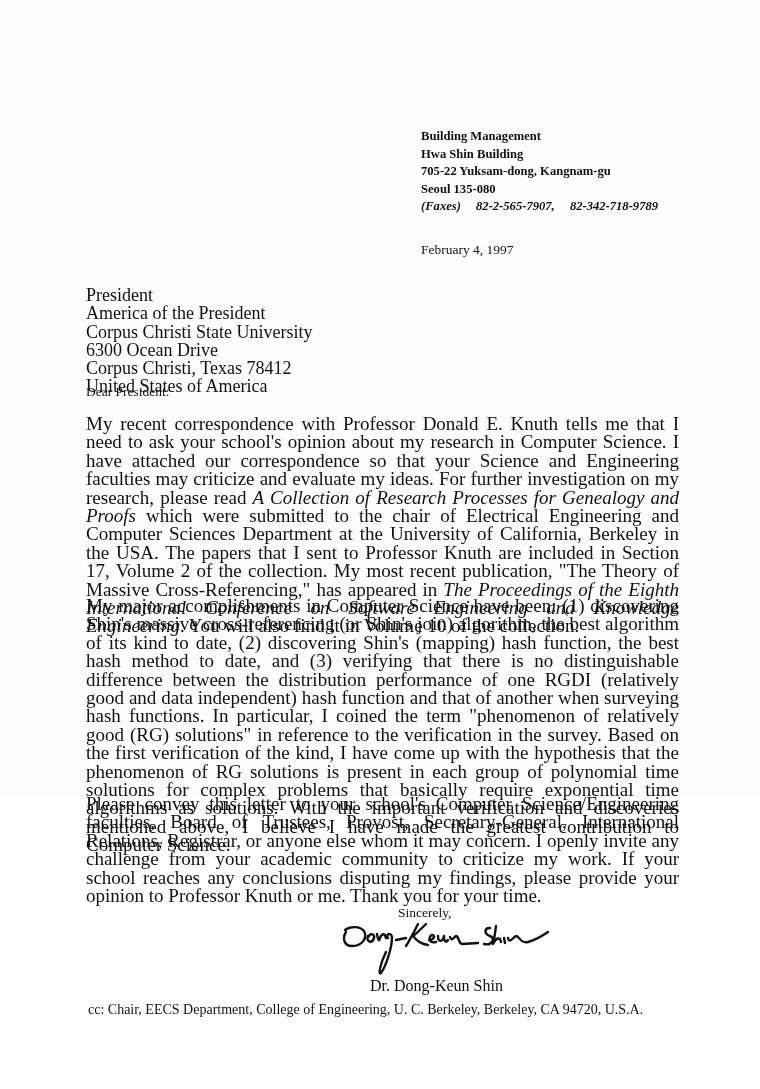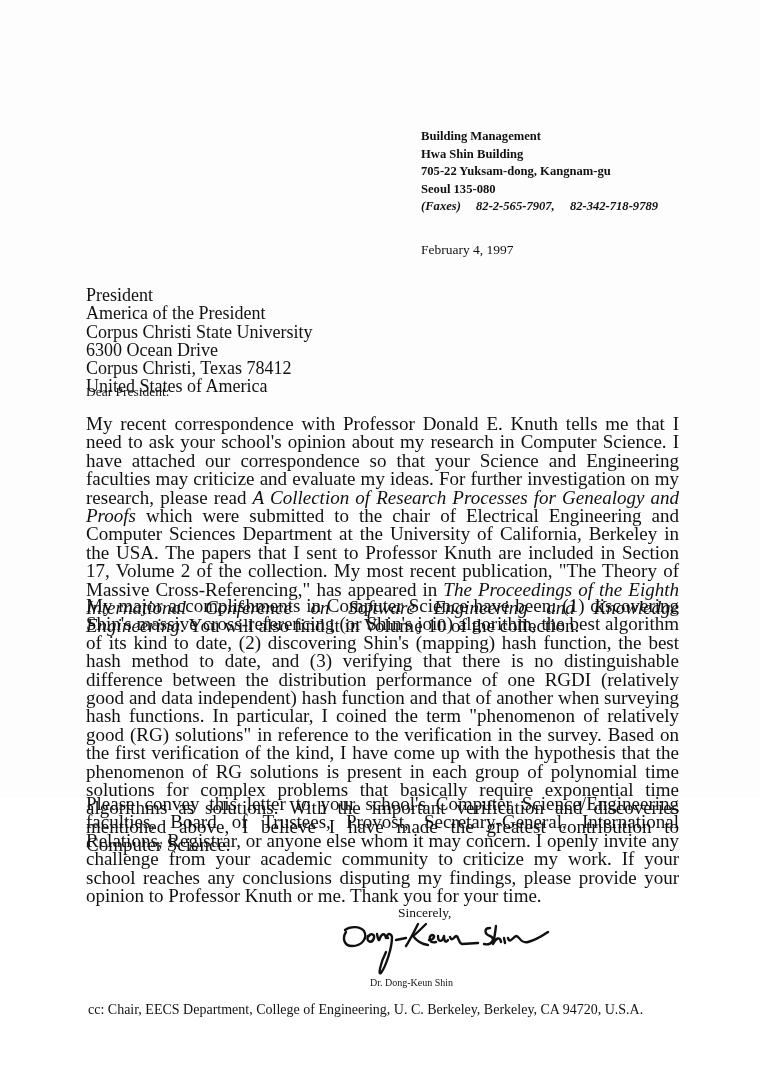--- a/index.html
+++ b/index.html
@@ -77,21 +77,21 @@
       position: absolute;
       left: 340px;
       top: 918px;
       width: 215px;
       height: 60px;
     }
     .signer {
       position: absolute;
       left: 370px;
       top: 977px;
-      font-size: 10px;
+      font-size: 16px;
     }
     .cc {
       position: absolute;
       left: 88px;
       top: 1002px;
       font-size: 14px;
     }
   </style>
 </head>
 <body>

